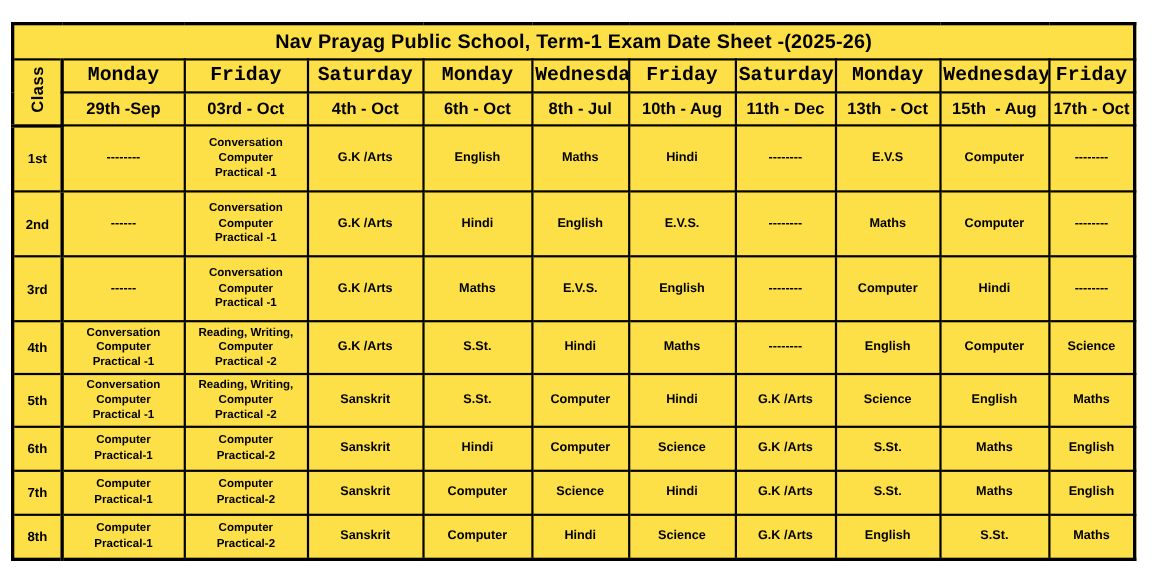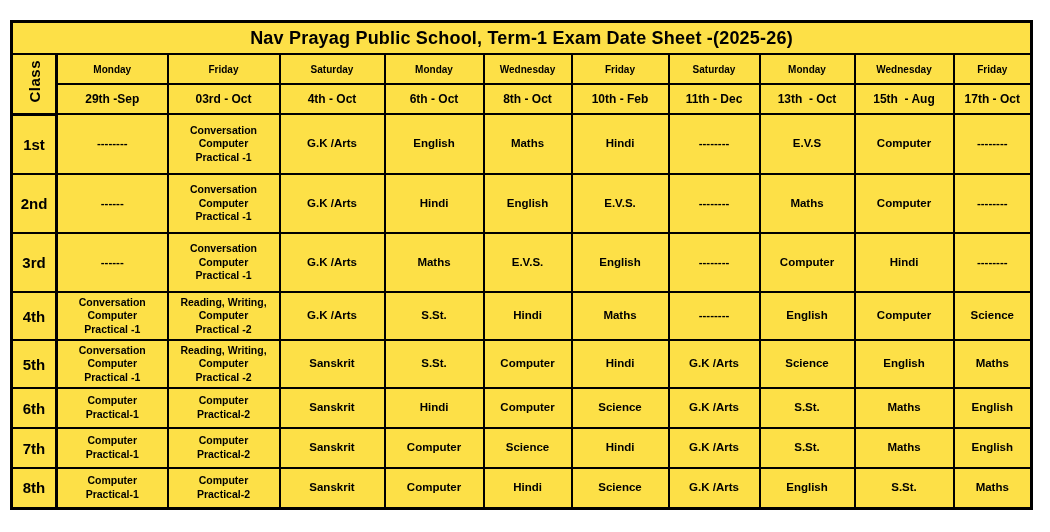--- a/index.html
+++ b/index.html
@@ -24,36 +24,36 @@
     vertical-align: middle;
     font-weight: 700;
     overflow: hidden;
   }
   th.title-cell {
     font-size: 18px;
     letter-spacing: 0.2px;
     border-bottom: 2px solid #000;
     height: 28px;
   }
-  th.day-cell { font-size: 10px; height: 26px; }
-  th.date-cell { font-size: 12px; height: 26px; white-space: pre-wrap; }
+  th.day-cell { font-size: 18px; height: 26px; font-family: Liberation Mono, monospace; }
+  th.date-cell { font-size: 15px; height: 26px; white-space: pre-wrap; }
   th.class-head {
     border-right: 3px solid #000;
     border-bottom: 3px solid #000;
     padding: 0;
   }
   .vert {
     display: inline-block;
     writing-mode: vertical-rl;
     transform: rotate(180deg);
     font-size: 15px;
     font-weight: 700;
     letter-spacing: 0.5px;
   }
-  th.class-cell { font-size: 15px; border-right: 3px solid #000; }
+  th.class-cell { font-size: 12px; border-right: 3px solid #000; }
   td.exam-cell {
     font-size: 11.5px;
     white-space: pre-line;
     line-height: 1.35;
   }
   td.exam-cell.multiline { font-size: 10.5px; line-height: 1.3; margin-top: 47px; }
   tr.r-tall { height: 59px; }
   tr.r-mid  { height: 40px; }
 </style>
 </head>
@@ -88,22 +88,22 @@
       <th class="day-cell">Saturday</th>
       <th class="day-cell">Monday</th>
       <th class="day-cell">Wednesday</th>
       <th class="day-cell">Friday</th>
     </tr>
     <tr>
       <th class="date-cell">29th -Sep</th>
       <th class="date-cell">03rd - Oct</th>
       <th class="date-cell">4th - Oct</th>
       <th class="date-cell">6th - Oct</th>
-      <th class="date-cell">8th - Oct</th>
-      <th class="date-cell">10th - Feb</th>
+      <th class="date-cell">8th - Jul</th>
+      <th class="date-cell">10th - Aug</th>
       <th class="date-cell">11th - Dec</th>
       <th class="date-cell">13th  - Oct</th>
       <th class="date-cell">15th  - Aug</th>
       <th class="date-cell">17th - Oct</th>
     </tr>
   </thead>
   <tbody>
     <tr class="r-tall" style="height:60px">
       <th class="class-cell">1st</th>
       <td class="exam-cell">--------</td>

